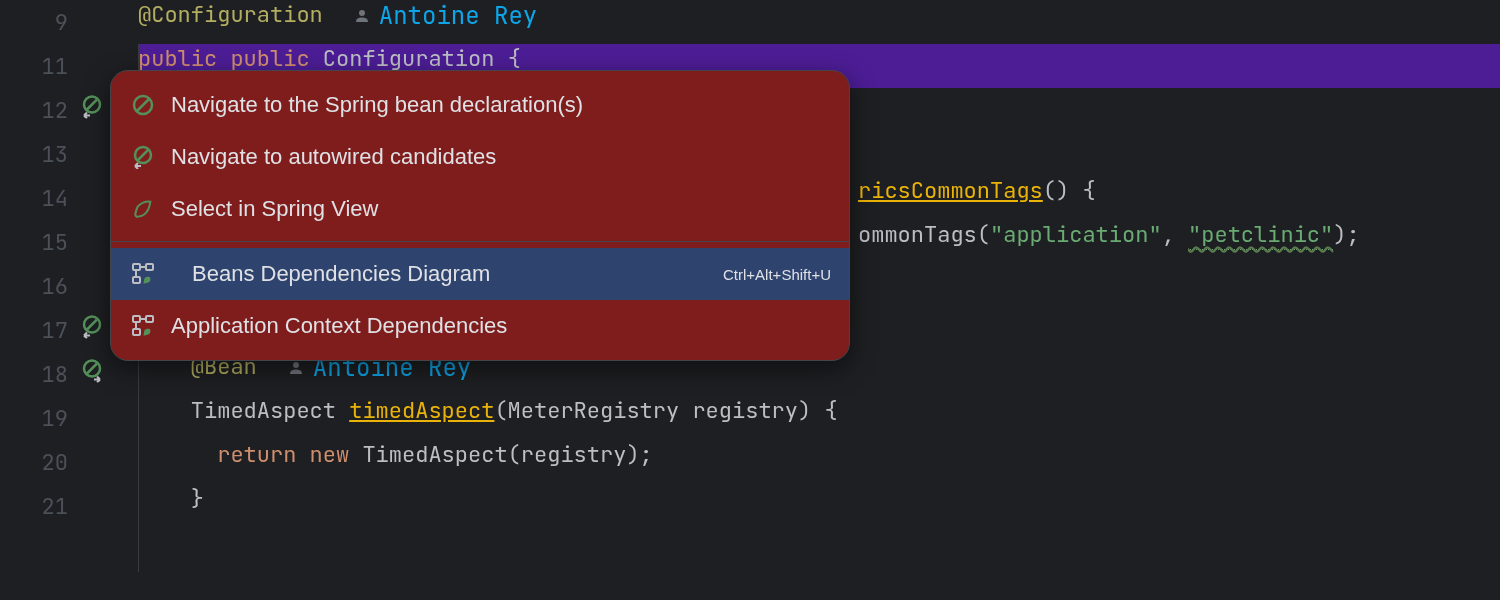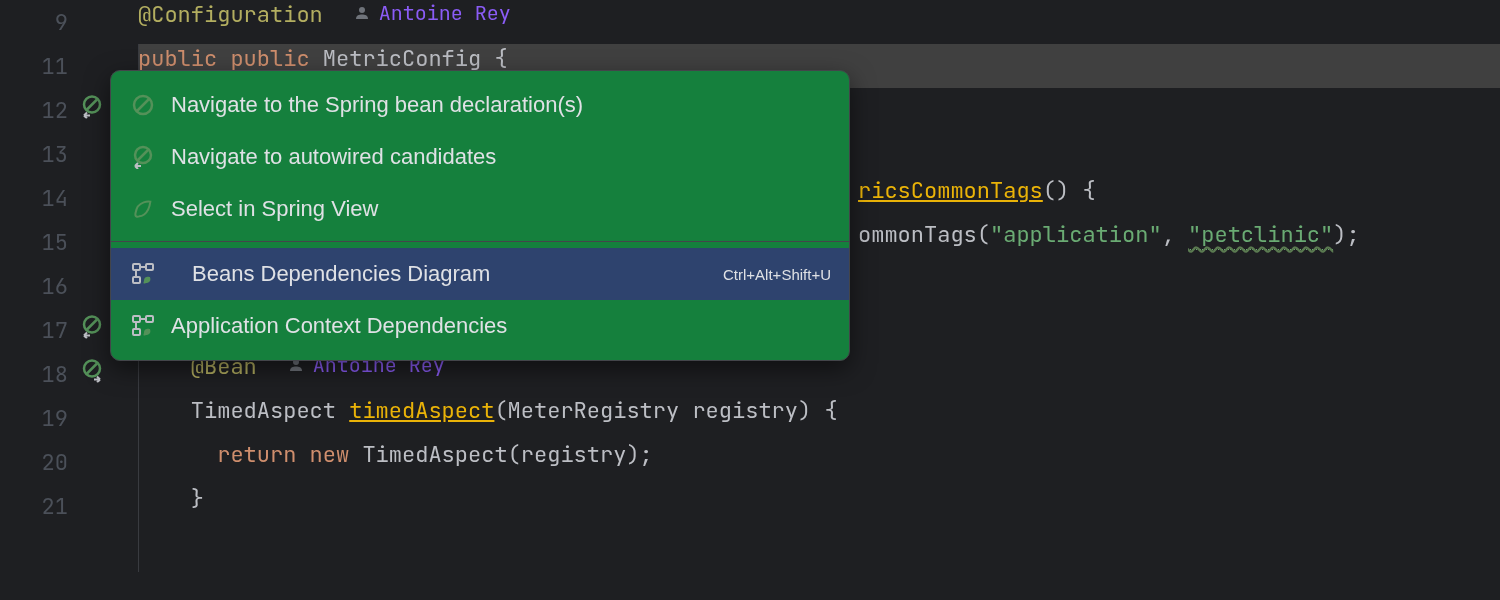--- a/index.html
+++ b/index.html
@@ -49,57 +49,57 @@
       padding-left: 30px;
       position: relative;
     }
     .code-line {
       height: 44px;
       display: flex;
       align-items: flex-start;
       white-space: pre;
     }
     .code-line.highlighted {
-      background: #404040;
+      background: #4c1d95;
     }
     .indent-guide {
       position: absolute;
       left: 30px;
       width: 1px;
       background: #393b40;
     }
     .ann { color: #b3ae60; }
     .keyword { color: #cf8e6d; }
     .identifier { color: #bcbec4; }
     .method-def { color: #eab308; text-decoration: underline; }
     .method-call { color: #bcbec4; }
     .string { color: #6aab73; }
     .string-underline { color: #6aab73; border-bottom: 1px dotted #6aab73; text-decoration-line: underline; text-decoration-style: wavy; text-decoration-color: #5a7a50; text-underline-offset: 4px;}
     .punct { color: #bcbec4; }
     .brace { color: #bcbec4; }
     .author-hint {
       display: inline-flex;
       align-items: center;
-      color: #8b5cf6;
-      font-size: 20px;
+      color: #0ea5e9;
+      font-size: 24px;
       margin-left: 30px;
     }
     .author-icon {
       margin-right: 8px;
       display: inline-flex;
       align-items: center;
     }
     .popup {
       position: absolute;
       left: 110px;
       top: 70px;
       width: 740px;
-      background: #15803d;
+      background: #7f1d1d;
       border: 1px solid #43454a;
-      border-radius: 10px;
+      border-radius: 18px;
       box-shadow: 0 8px 24px rgba(0,0,0,0.5);
       padding: 8px 0;
       z-index: 100;
       font-family: -apple-system, "Segoe UI", sans-serif;
     }
     .popup-item {
       display: flex;
       align-items: center;
       height: 52px;
       padding: 0 18px;
@@ -204,21 +204,21 @@
       <span class="ann">@Configuration</span>
       <span class="author-hint">
         <span class="author-icon"><svg width="18" height="18" viewBox="0 0 24 24" fill="#6f737a">
               <circle cx="12" cy="8" r="4"></circle>
               <path d="M4 20 C4 15 8 14 12 14 C16 14 20 15 20 20 Z"></path>
             </svg></span>
         <span>Antoine Rey</span>
       </span>
     </div>
     <div class="code-line highlighted">
-      <span class="keyword">public</span><span> </span><span class="keyword">public</span><span> </span><span class="identifier">MetricConfig</span><span> </span><span class="brace">{</span>
+      <span class="keyword">public</span><span> </span><span class="keyword">public</span><span> </span><span class="identifier">Configuration</span><span> </span><span class="brace">{</span>
     </div>
     <div class="code-line"></div>
     <div class="code-line"></div>
     <div class="code-line">
       <span style="width:720px;display:inline-block"></span><span class="method-def">ricsCommonTags</span><span class="punct">()</span><span class="brace"> {</span>
     </div>
     <div class="code-line">
       <span style="width:720px;display:inline-block"></span><span class="method-call">ommonTags</span><span class="punct">(</span><span class="string">"application"</span><span class="punct">, </span><span class="string-underline">"petclinic"</span><span class="punct">);</span>
     </div>
     <div class="code-line"></div>

